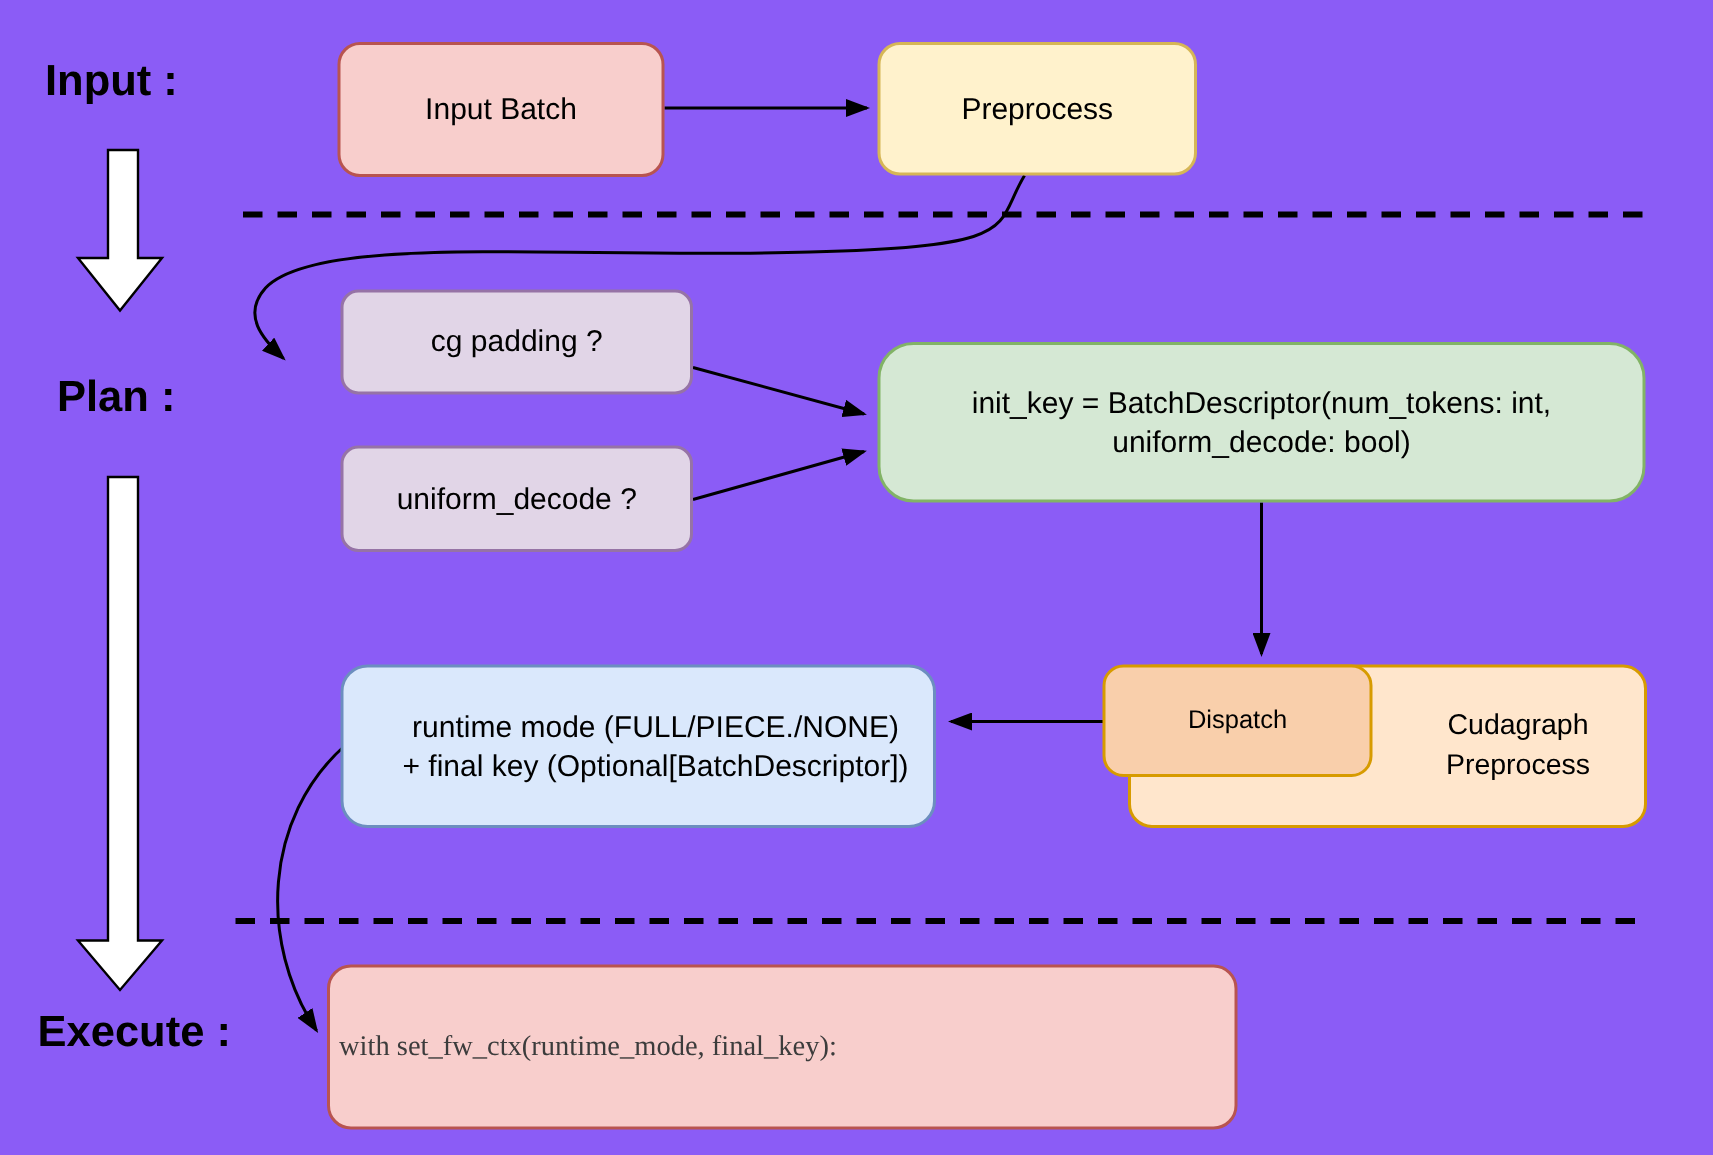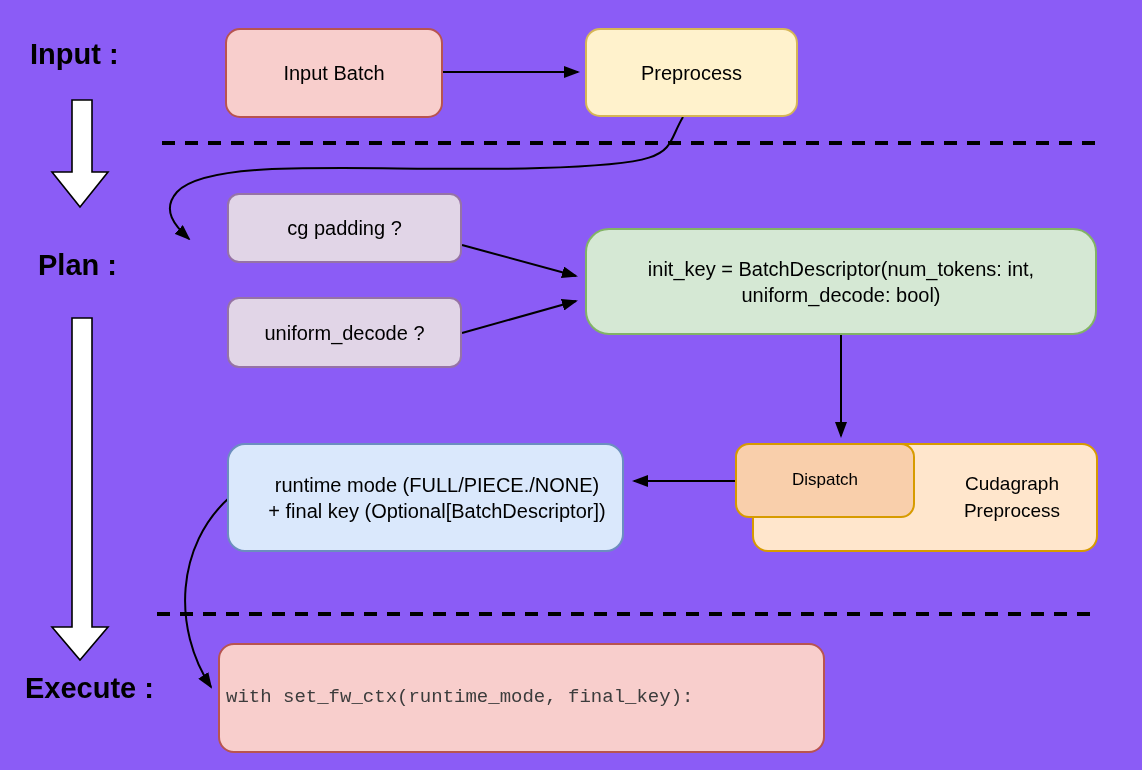--- a/index.html
+++ b/index.html
@@ -28,21 +28,21 @@
 
   #node-input-batch     {left:225px;top:28px; width:218px;height:90px;}
   #node-preprocess      {left:585px;top:28px; width:213px;height:89px;}
   #node-cg-padding      {left:227px;top:193px;width:235px;height:70px;border-radius:12px;}
   #node-uniform-decode  {left:227px;top:297px;width:235px;height:71px;border-radius:12px;align-items:center;}
   #node-init-key        {left:585px;top:228px;width:512px;height:107px;border-radius:24px;}
   #node-dispatcher-outer{left:752px;top:443px;width:346px;height:109px;border-radius:16px;justify-content:flex-end;}
   #node-dispatch-inner  {left:735px;top:443px;width:180px;height:75px;border-radius:14px;font-size:17px;}
   #node-runtime-mode    {left:227px;top:443px;width:397px;height:109px;border-radius:18px;}
   #node-execute-code    {left:218px;top:643px;width:607px;height:110px;border-radius:16px;
-                         font-family:Liberation Mono, monospace;
+                         font-family:Liberation Serif, serif;
                          font-size:19px;color:var(--code-text,#3c3c3c);
                          justify-content:flex-start;text-align:center;padding-left:6px;}
   #node-execute-code .lines span{white-space:pre;line-height:1.65;}
   #cudagraph-label{width:168px;font-size:19px;line-height:1.4;}
   #label-input  {left:30px;top:38px;}
   #label-plan   {left:38px;top:249px;}
   #label-execute{left:25px;top:672px;}
 </style>
 </head>
 <body>

